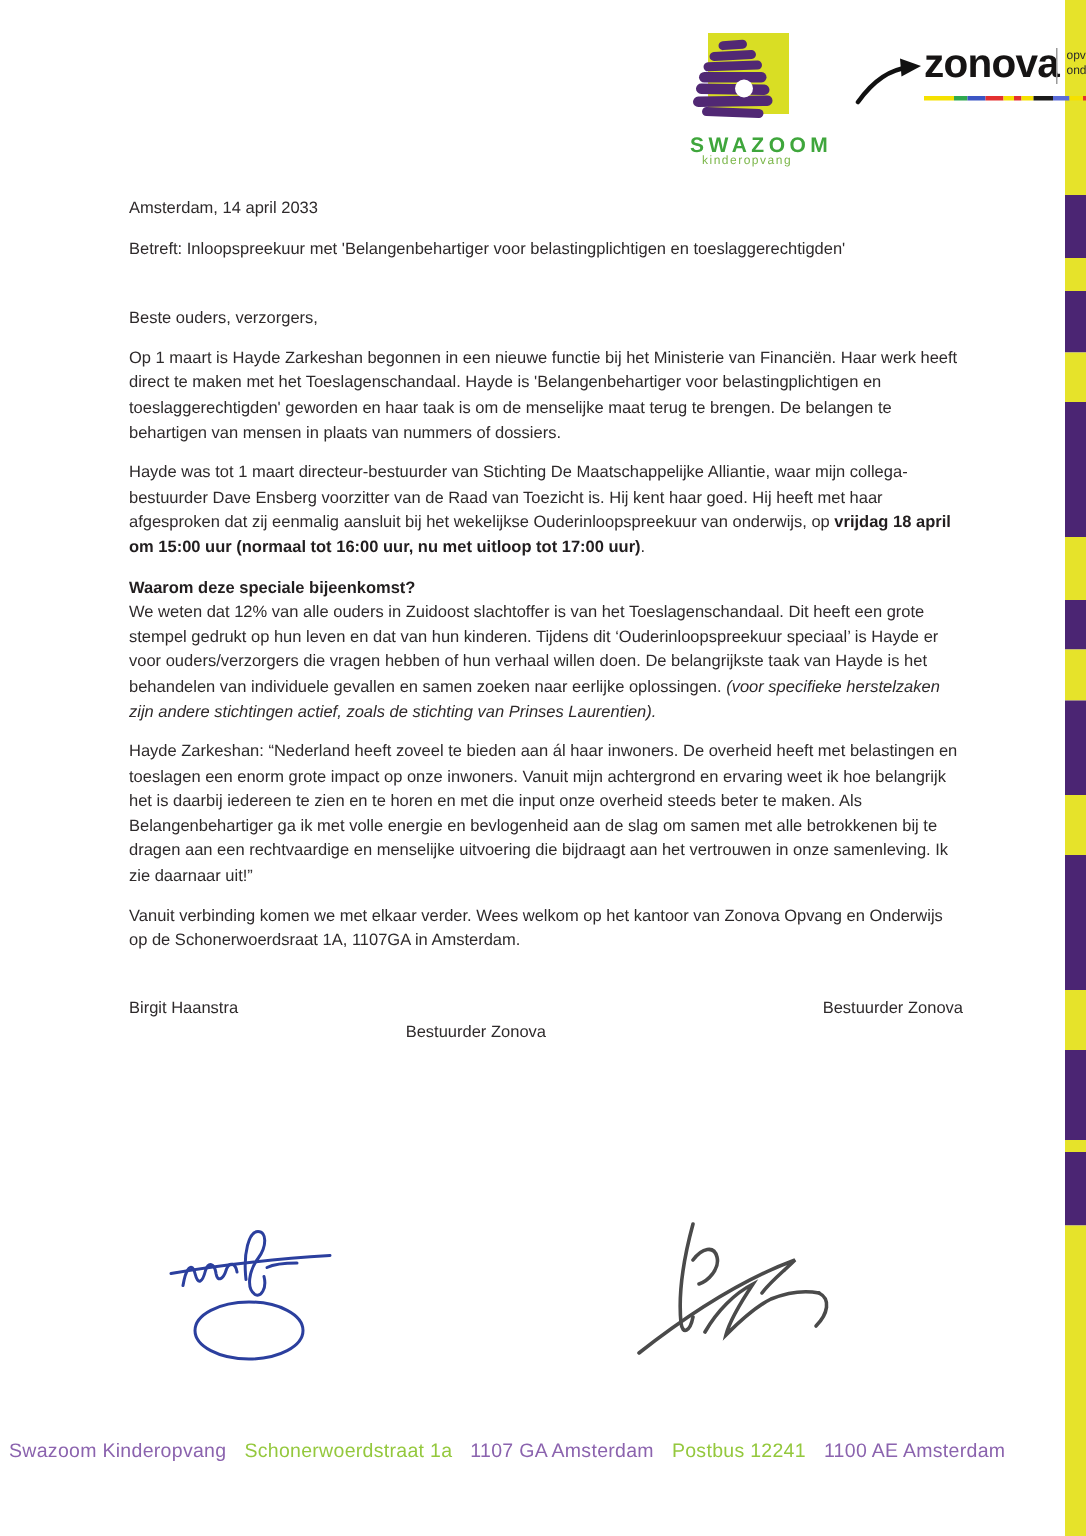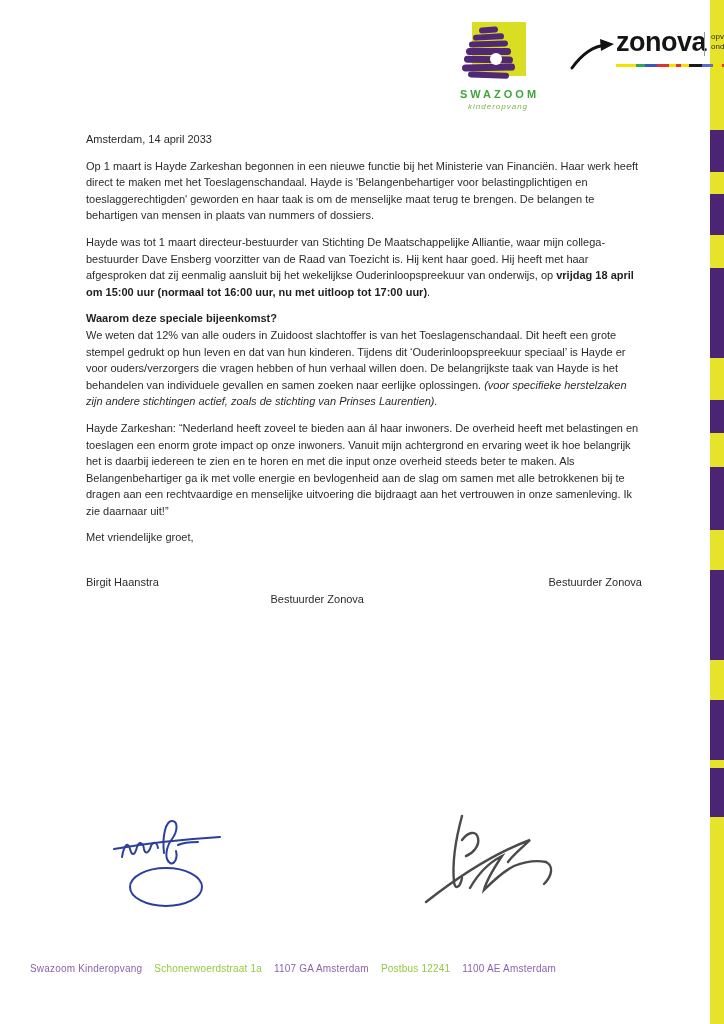--- a/index.html
+++ b/index.html
@@ -16,23 +16,23 @@
     display:flex; flex-direction:column;
   }
   .side-stripe .seg { width:100%; }
 
   
   .header { position:absolute; left:440px; top:14px; width:260px; height:100px; }
 
   .swazoom { position:absolute; left:18px; top:8px; width:110px; height:92px; }
   .swazoom-square { position:absolute; left:14px; top:0; width:54px; height:54px; background:#D9DE24; }
   .swazoom-hive { position:absolute; left:0; top:4px; width:62px; height:60px; }
-  .swazoom-name { position:absolute; left:2px; top:66px; font-size:11px; font-weight:bold;
+  .swazoom-name { position:absolute; left:2px; top:66px; font-size:14px; font-weight:bold;
     color:#3FA63C; letter-spacing:3px; white-space:nowrap; }
-  .swazoom-sub { position:absolute; left:10px; top:80px; font-size:8px; font-style:italic;
+  .swazoom-sub { position:absolute; left:10px; top:80px; font-size:8px; 
     color:#7AB648; letter-spacing:1px; white-space:nowrap; }
 
   .arrow-svg { position:absolute; left:130px; top:24px; width:46px; height:34px; }
 
   .zonova { position:absolute; left:176px; top:14px; width:140px; }
   .zonova-word { font-size:27px; font-weight:bold; color:#161414; letter-spacing:-0.5px;
     line-height:28px; font-family:"Liberation Sans", sans-serif; }
   .zonova-divider { position:absolute; left:88px; top:4px; width:1px; height:24px; background:#9a9a9a; }
   .zonova-tagline { position:absolute; left:95px; top:4px; font-size:8px; line-height:10px; color:#2b2b2b; }
   .zonova-colorline { position:absolute; left:0px; top:36px; width:134px; height:3px; display:flex; }
@@ -55,21 +55,21 @@
   .signer-title { font-size:11px; line-height:16.6px;text-align:right; }
 
   
   .sig { position:absolute; }
   .sig-left { left:108px; top:815px; width:120px; height:105px; }
   .sig-right { left:418px; top:810px; width:150px; height:115px; }
 
   
   .footer {
     position:absolute; left:0; bottom:50px; width:586px;
-    text-align:center; font-size:10px; letter-spacing:0.2px;
+    text-align:center; font-size:13px; letter-spacing:0.2px;
   }
   .footer span { margin:0 6px; white-space:nowrap; }
 </style>
 </head>
 <body>
 
 <div class="page">
 
   <div class="side-stripe" id="side-stripe">
       <div class="seg" style="height: 130px; background: rgb(230, 227, 42);"></div>
@@ -134,34 +134,36 @@
           <div class="cseg" style="width: 13px; background: rgb(26, 26, 26);"></div>
           <div class="cseg" style="width: 11px; background: rgb(90, 107, 216);"></div>
           <div class="cseg" style="width: 9px; background: rgb(245, 225, 0);"></div>
           <div class="cseg" style="width: 7px; background: rgb(227, 48, 48);"></div>
         </div>
     </div>
   </div>
 
   <div class="letter">
     <p>Amsterdam, 14 april 2033</p>
+    <p class="gap-lg">Betreft: Inloopspreekuur met 'Belangenbehartiger voor belastingplichtigen en toeslaggerechtigden'</p>
 
+    <p>Beste ouders, verzorgers,</p>
 
     <p>Op 1 maart is Hayde Zarkeshan begonnen in een nieuwe functie bij het Ministerie van Financiën. Haar werk heeft direct te maken met het Toeslagenschandaal. Hayde is 'Belangenbehartiger voor belastingplichtigen en toeslaggerechtigden' geworden en haar taak is om de menselijke maat terug te brengen. De belangen te behartigen van mensen in plaats van nummers of dossiers.</p>
 
     <p><span>Hayde was tot 1 maart directeur-bestuurder van Stichting De Maatschappelijke Alliantie, waar mijn collega-bestuurder Dave Ensberg voorzitter van de Raad van Toezicht is. Hij kent haar goed. Hij heeft met haar afgesproken dat zij eenmalig aansluit bij het wekelijkse Ouderinloopspreekuur van onderwijs, op </span><strong>vrijdag 18 april om 15:00 uur (normaal tot 16:00 uur, nu met uitloop tot 17:00 uur)</strong><span>.</span></p>
 
 
     <p class="no-gap"><strong>Waarom deze speciale bijeenkomst?</strong></p>
     <p><span>We weten dat 12% van alle ouders in Zuidoost slachtoffer is van het Toeslagenschandaal. Dit heeft een grote stempel gedrukt op hun leven en dat van hun kinderen. Tijdens dit ‘Ouderinloopspreekuur speciaal’ is Hayde er voor ouders/verzorgers die vragen hebben of hun verhaal willen doen. De belangrijkste taak van Hayde is het behandelen van individuele gevallen en samen zoeken naar eerlijke oplossingen. </span><em>(voor specifieke herstelzaken zijn andere stichtingen actief, zoals de stichting van Prinses Laurentien).</em></p>
 
     <p>Hayde Zarkeshan: “Nederland heeft zoveel te bieden aan ál haar inwoners. De overheid heeft met belastingen en toeslagen een enorm grote impact op onze inwoners. Vanuit mijn achtergrond en ervaring weet ik hoe belangrijk het is daarbij iedereen te zien en te horen en met die input onze overheid steeds beter te maken. Als Belangenbehartiger ga ik met volle energie en bevlogenheid aan de slag om samen met alle betrokkenen bij te dragen aan een rechtvaardige en menselijke uitvoering die bijdraagt aan het vertrouwen in onze samenleving. Ik zie daarnaar uit!”</p>
 
+    <p>Vanuit verbinding komen we met elkaar verder. Wees welkom op het kantoor van Zonova Opvang en Onderwijs op de Schonerwoerdsraat 1A, 1107GA in Amsterdam.</p>
 
-    <p>Met vriendelijke groet,</p>
 
     <div class="signers">
       <div class="signer-col">
         <div class="signer-name">Birgit Haanstra</div>
         <div class="signer-title">Bestuurder Zonova</div>
       </div>
       <div class="signer-col">
         <div class="signer-title">Bestuurder Zonova</div>
       </div>
     </div>

